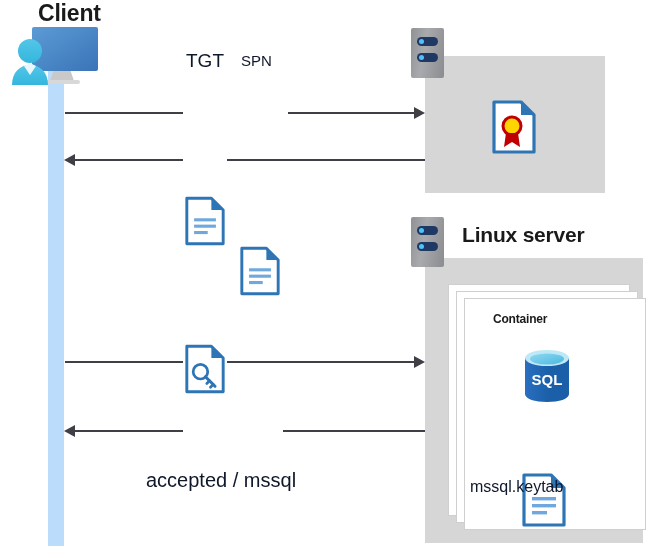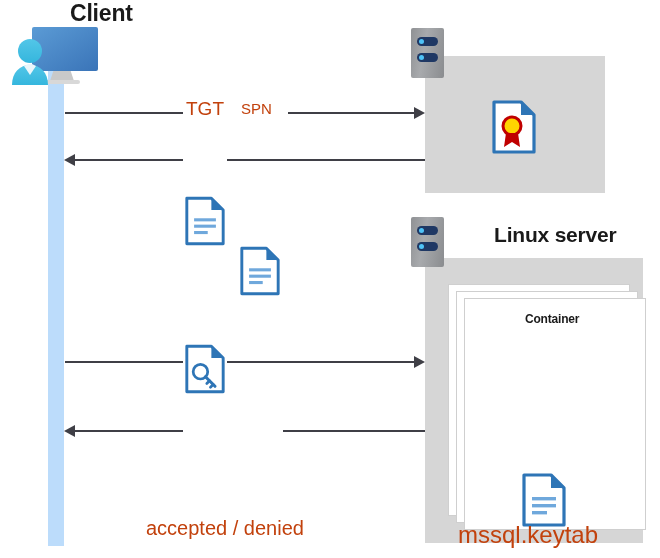--- a/index.html
+++ b/index.html
@@ -8,29 +8,29 @@
     background:#ffffff;
     font-family:"Liberation Sans", sans-serif;
     overflow:hidden;
     position:relative;
   }
   .stage{position:absolute;left:0;top:0;width:660px;height:558px;}
   .abs{position:absolute;}
 
   
   .title-bold{
-    font-weight:bold;color:#1a1a1a;letter-spacing:-0.2px;margin-left:32px;
+    font-weight:bold;color:#1a1a1a;letter-spacing:-0.2px;
   }
-  .label-plain{color:#c2410c;margin-top:48px;}
+  .label-plain{color:#0f172a;}
 
   #client-title{left:38px;top:0px;font-size:23px;line-height:26px;}
   #dc-title{left:462px;top:2px;font-size:21px;line-height:26px;width:150px;}
   #linux-title{left:462px;top:222px;font-size:21px;line-height:26px;text-align:right;}
   #container-title{left:493px;top:307px;font-size:12px;line-height:24px;}
-  #keytab-label{left:458px;top:475px;font-size:24px;line-height:24px;}
+  #keytab-label{left:470px;top:475px;font-size:16px;line-height:24px;}
   #acceptdenied-label{left:146px;top:468px;font-size:20px;line-height:24px;}
   #tgt-label{left:186px;top:50px;font-size:19px;line-height:22px;}
   #spn-label{left:241px;top:50px;font-size:15px;line-height:22px;}
 
   
   #client-lifeline{left:48px;top:62px;width:16px;height:484px;background:#bcdcfb;}
 
   
   .zone{background:#d6d6d6;}
   #dc-zone{left:425px;top:56px;width:180px;height:137px;}
@@ -137,20 +137,39 @@
   </div>
 
   <div class="abs title-bold" id="linux-title">Linux server</div>
 
   <div class="abs card" id="card-back"></div>
   <div class="abs card" id="card-mid"></div>
   <div class="abs card" id="card-front"></div>
 
   <div class="abs title-bold" id="container-title">Container</div>
 
+  <div class="abs" id="sql-icon">
+    <svg width="50" height="56" viewBox="0 0 50 56">
+      <defs>
+        <linearGradient id="sqlbody" x1="0" y1="0" x2="1" y2="0">
+          <stop offset="0%" stop-color="#2a6fc0"></stop>
+          <stop offset="55%" stop-color="#1a5fa8"></stop>
+          <stop offset="100%" stop-color="#1a5fa8"></stop>
+        </linearGradient>
+        <linearGradient id="sqltop" x1="0" y1="0" x2="1" y2="1">
+          <stop offset="0%" stop-color="#8fd9f2"></stop>
+          <stop offset="100%" stop-color="#4cb8e0"></stop>
+        </linearGradient>
+      </defs>
+      <path d="M3 10 H47 V46 C47 51 37 54 25 54 C13 54 3 51 3 46 Z" fill="url(#sqlbody)"></path>
+      <ellipse cx="25" cy="10" rx="22" ry="8" fill="#bfe8f7"></ellipse>
+      <ellipse cx="25" cy="11" rx="17" ry="5.5" fill="url(#sqltop)"></ellipse>
+      <text x="25" y="37" font-family="Liberation Sans, sans-serif" font-size="15" font-weight="bold" fill="#ffffff" text-anchor="middle">SQL</text>
+    </svg>
+  </div>
 
   <div class="abs doc" id="doc-keytab">
     <svg width="44" height="54" viewBox="0 0 44 54">
       <path d="M2 2 H29 L42 15 V52 H2 Z" fill="#ffffff" stroke="#2e75b6" stroke-width="3.2" stroke-linejoin="round"></path>
       <path d="M29 2 L42 15 H29 Z" fill="#2e75b6"></path>
       <rect x="10" y="24" width="24" height="3.4" fill="#6fa8dc"></rect>
       <rect x="10" y="31" width="24" height="3.4" fill="#6fa8dc"></rect>
       <rect x="10" y="38" width="15" height="3.4" fill="#6fa8dc"></rect>
     </svg>
   </div>
@@ -200,15 +219,15 @@
   </div>
 
   <div class="abs arrow-line" style="left:65px;top:361px;width:118px;"></div>
   <div class="abs arrow-line" style="left:227px;top:361px;width:187px;"></div>
   <div class="abs arrowhead ah-right" style="left:414px;top:356px;"></div>
 
   <div class="abs arrowhead ah-left" style="left:64px;top:425px;"></div>
   <div class="abs arrow-line" style="left:75px;top:430px;width:108px;"></div>
   <div class="abs arrow-line" style="left:283px;top:430px;width:142px;"></div>
 
-  <div class="abs label-plain" id="acceptdenied-label">accepted / denied</div>
+  <div class="abs label-plain" id="acceptdenied-label">accepted / mssql</div>
 
 </div>
 
 </body></html>

